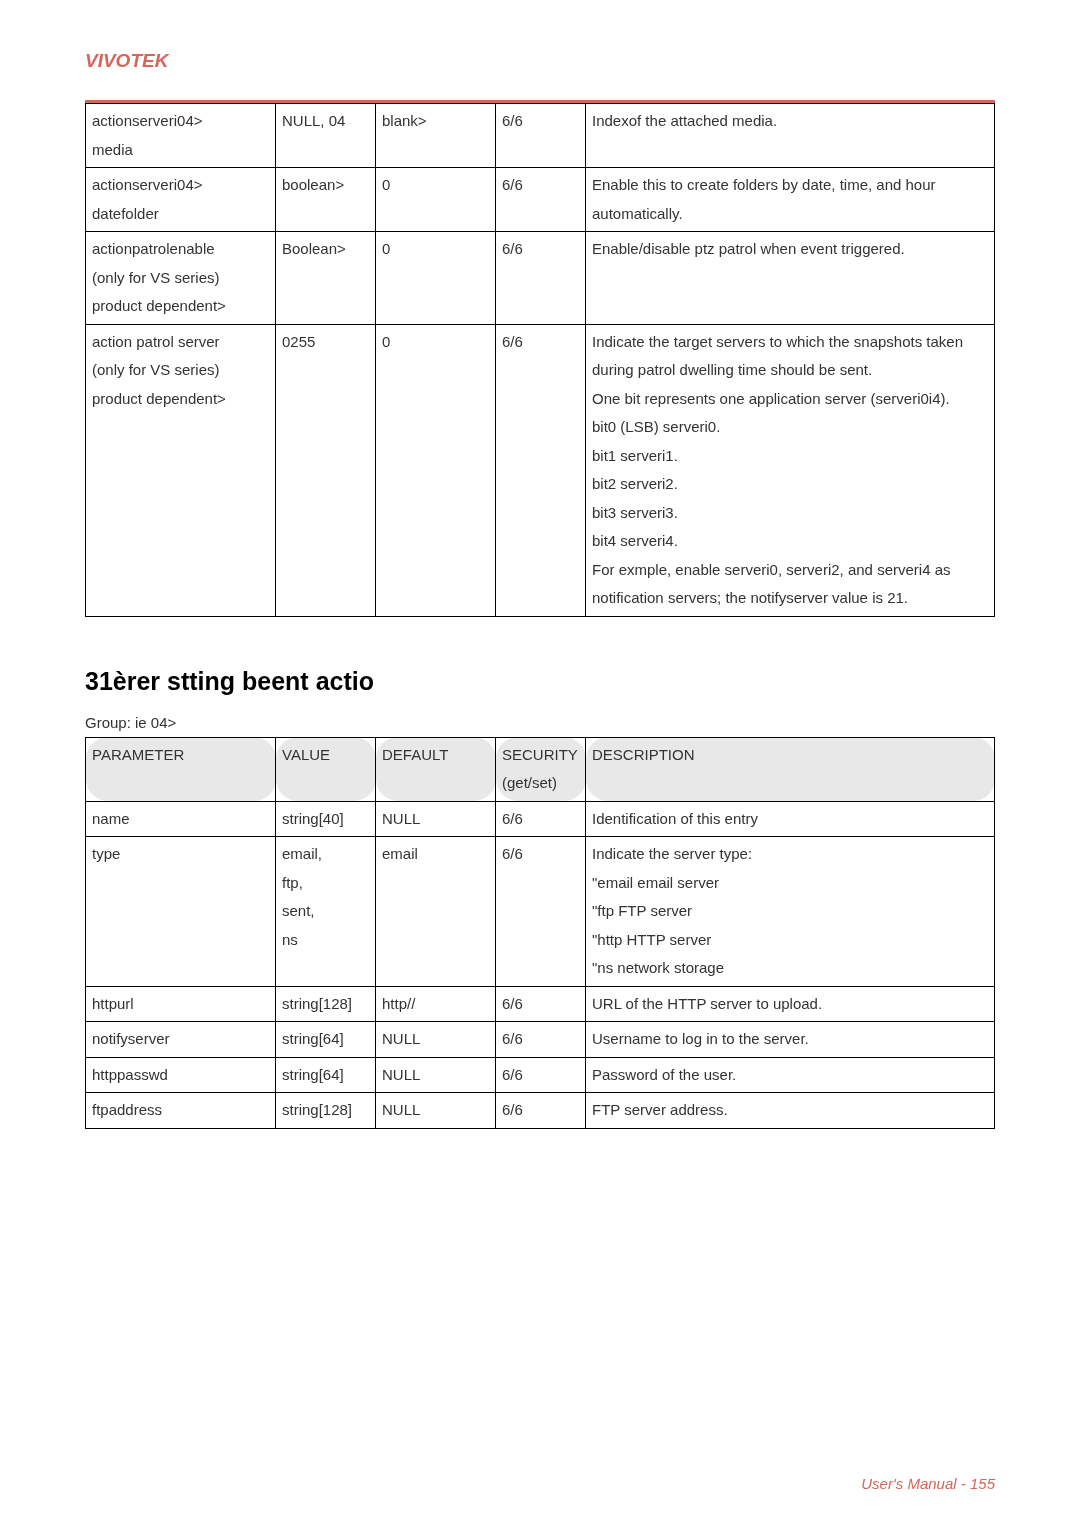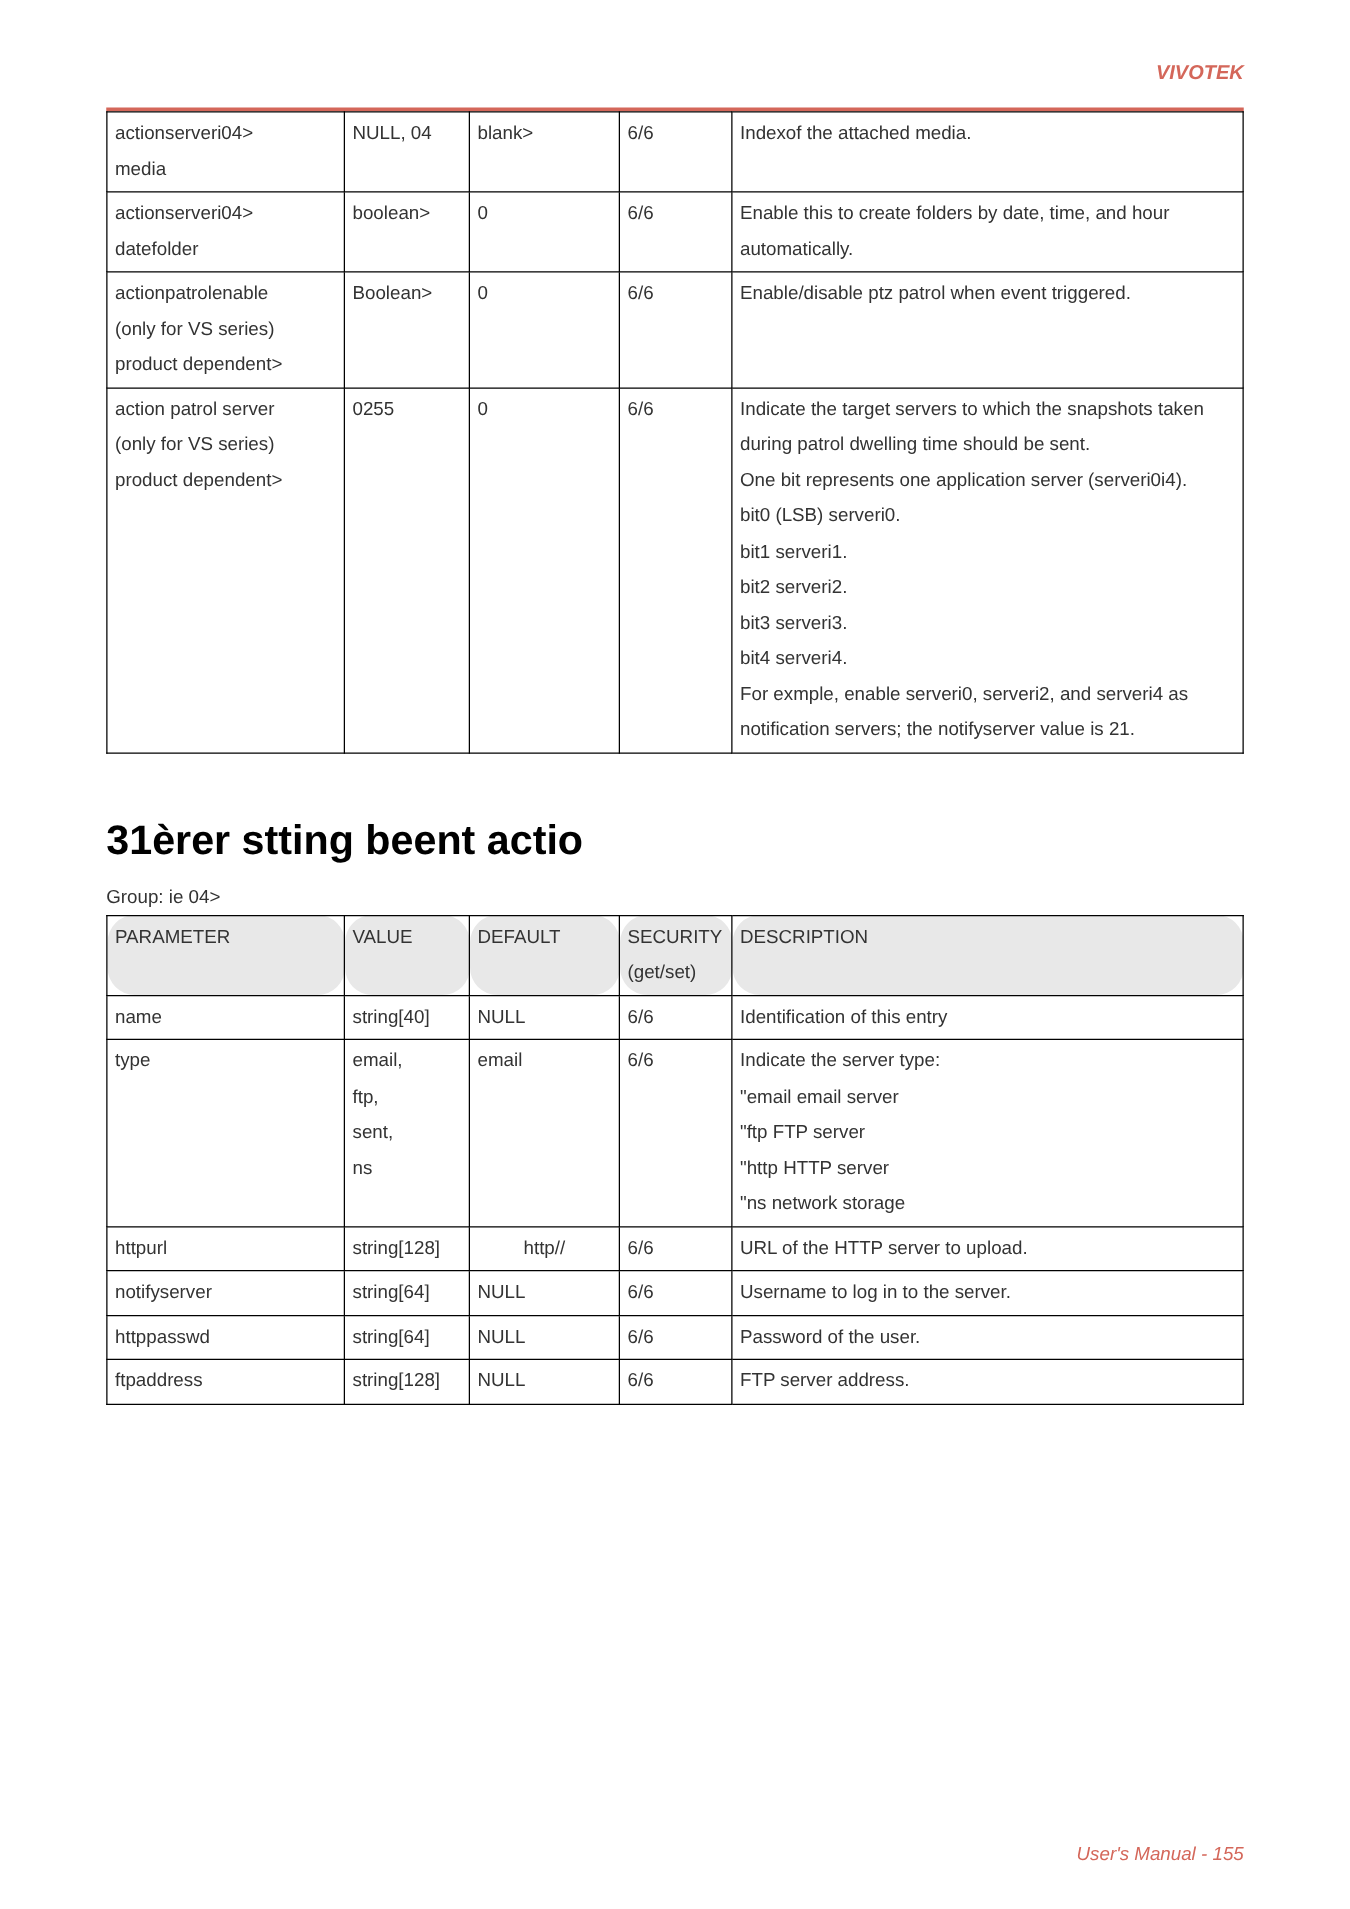--- a/index.html
+++ b/index.html
@@ -12,23 +12,22 @@
   }
   .page {
     padding: 50px 85px 30px 85px;
     position: relative;
     min-height: 1527px;
   }
   .brand {
     color: #d4675a;
     font-style: italic;
     font-weight: bold;
-    font-size: 16px;
-    text-align: right;
-    margin-bottom: 18px;
+    font-size: 19px;
+    margin-bottom: 28px;
   }
   .brand-rule {
     border-top: 3px solid #d4675a;
     margin-bottom: 0;
   }
   table {
     border-collapse: collapse;
     width: 100%;
     font-size: 15px;
     line-height: 1.9;
@@ -43,21 +42,21 @@
   table.param th {
     background: #e8e8e8;
     border-radius: 22px;
   }
   .col-param { width: 190px; }
   .col-value { width: 100px; }
   .col-default { width: 120px; }
   .col-security { width: 90px; }
   .col-desc { width: auto; }
   h2.section-title {
-    font-size: 33px;
+    font-size: 25px;
     font-weight: bold;
     color: #000;
     margin-top: 50px;
     margin-bottom: 18px;
   }
   .group-line {
     font-size: 15px;
     margin-bottom: 6px;
   }
   .footer {
@@ -157,21 +156,21 @@
           <td class="col-security" style="white-space: pre-line;">6/6</td>
           <td class="col-desc" style="white-space: pre-line;">Indicate the server type:
 "email  email server
 "ftp  FTP server
 "http  HTTP server
 "ns  network storage</td>
         </tr>
         <tr>
           <td class="col-param" style="white-space: pre-line;">httpurl</td>
           <td class="col-value" style="white-space: pre-line;">string[128]</td>
-          <td class="col-default" style="white-space: pre-line; text-align: center;">http//</td>
+          <td class="col-default" style="white-space: pre-line;">http//</td>
           <td class="col-security" style="white-space: pre-line;">6/6</td>
           <td class="col-desc" style="white-space: pre-line;">URL of the HTTP server to upload.</td>
         </tr>
         <tr>
           <td class="col-param" style="white-space: pre-line;">notifyserver</td>
           <td class="col-value" style="white-space: pre-line;">string[64]</td>
           <td class="col-default" style="white-space: pre-line;">NULL</td>
           <td class="col-security" style="white-space: pre-line;">6/6</td>
           <td class="col-desc" style="white-space: pre-line;">Username to log in to the server.</td>
         </tr>

